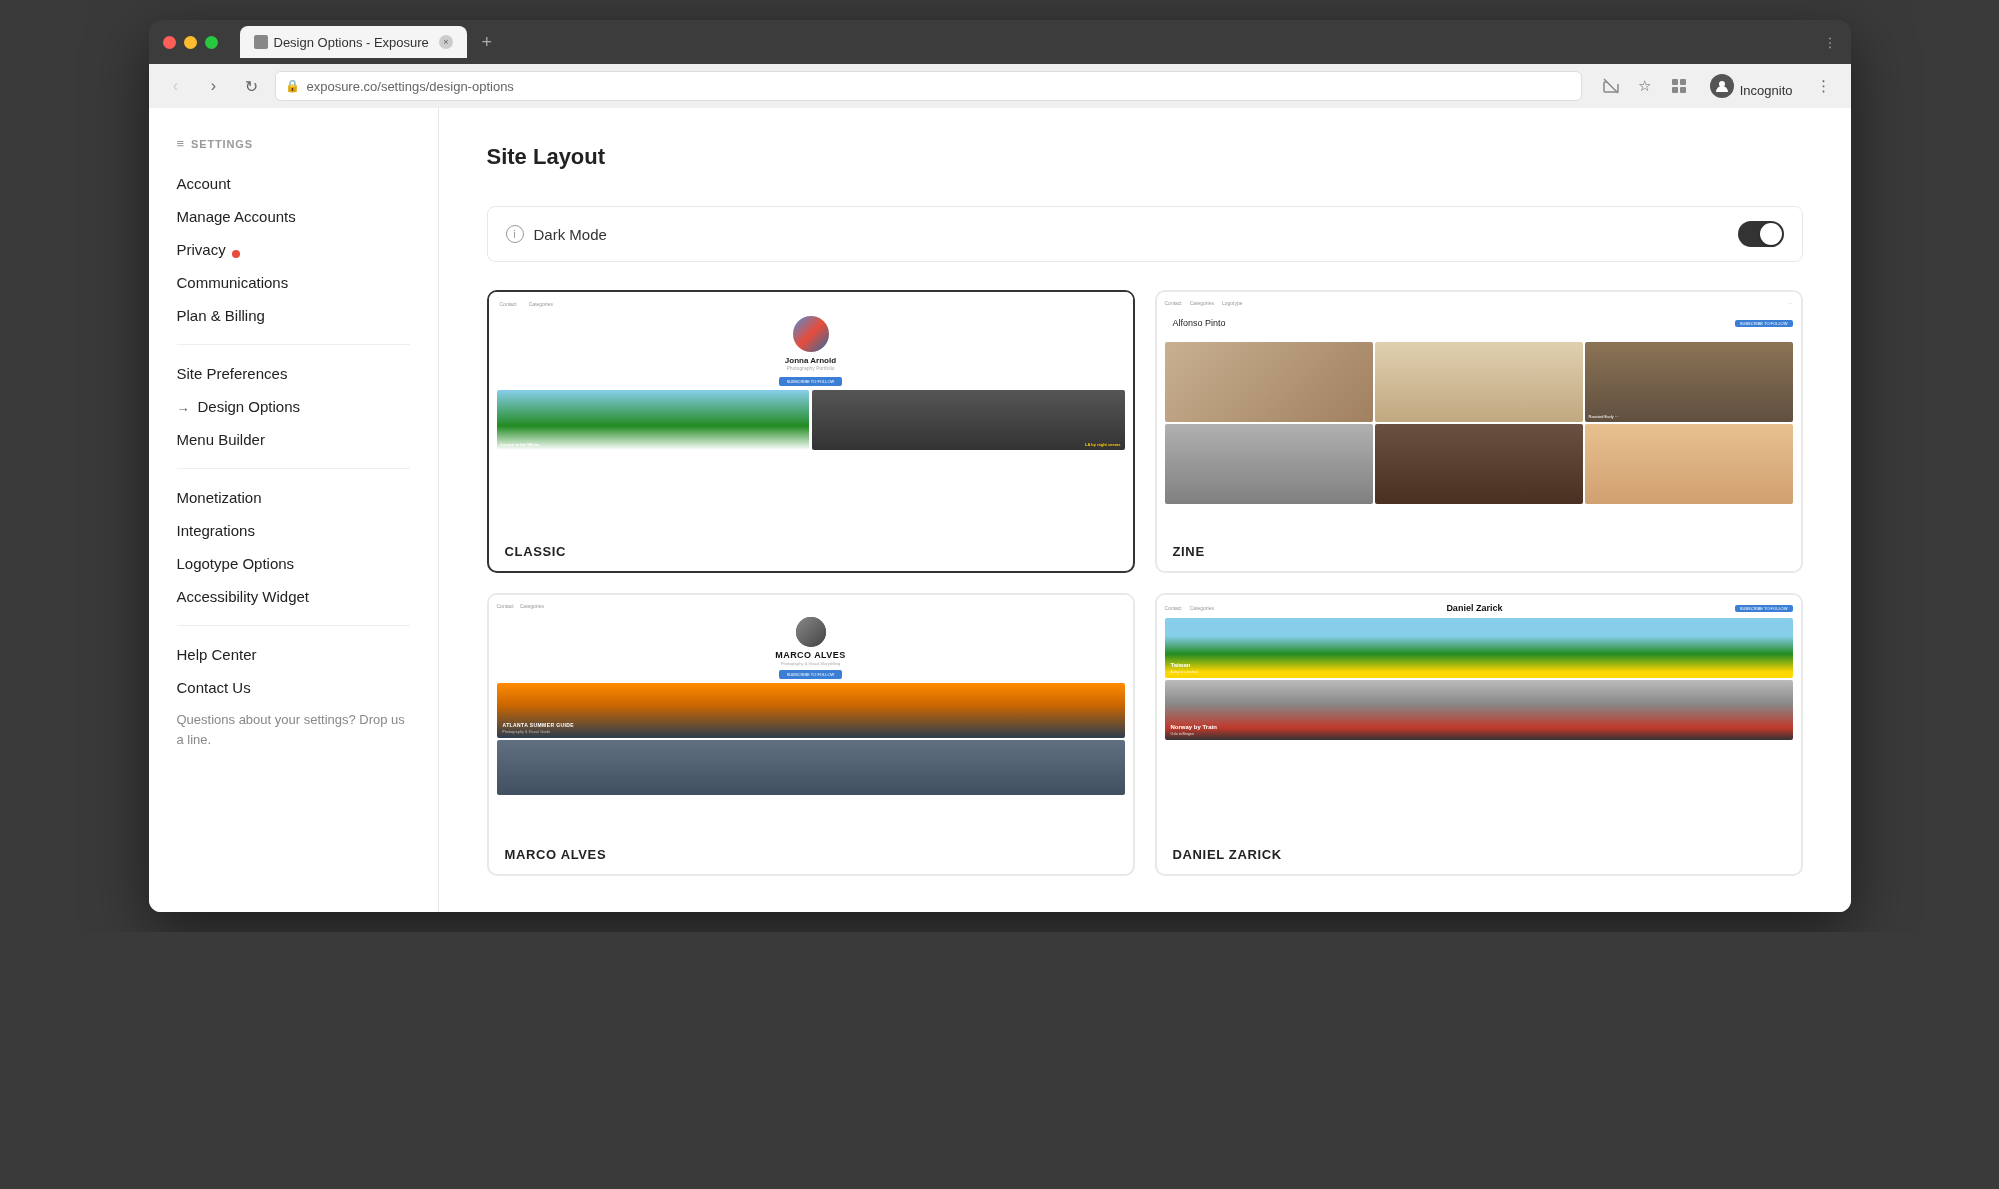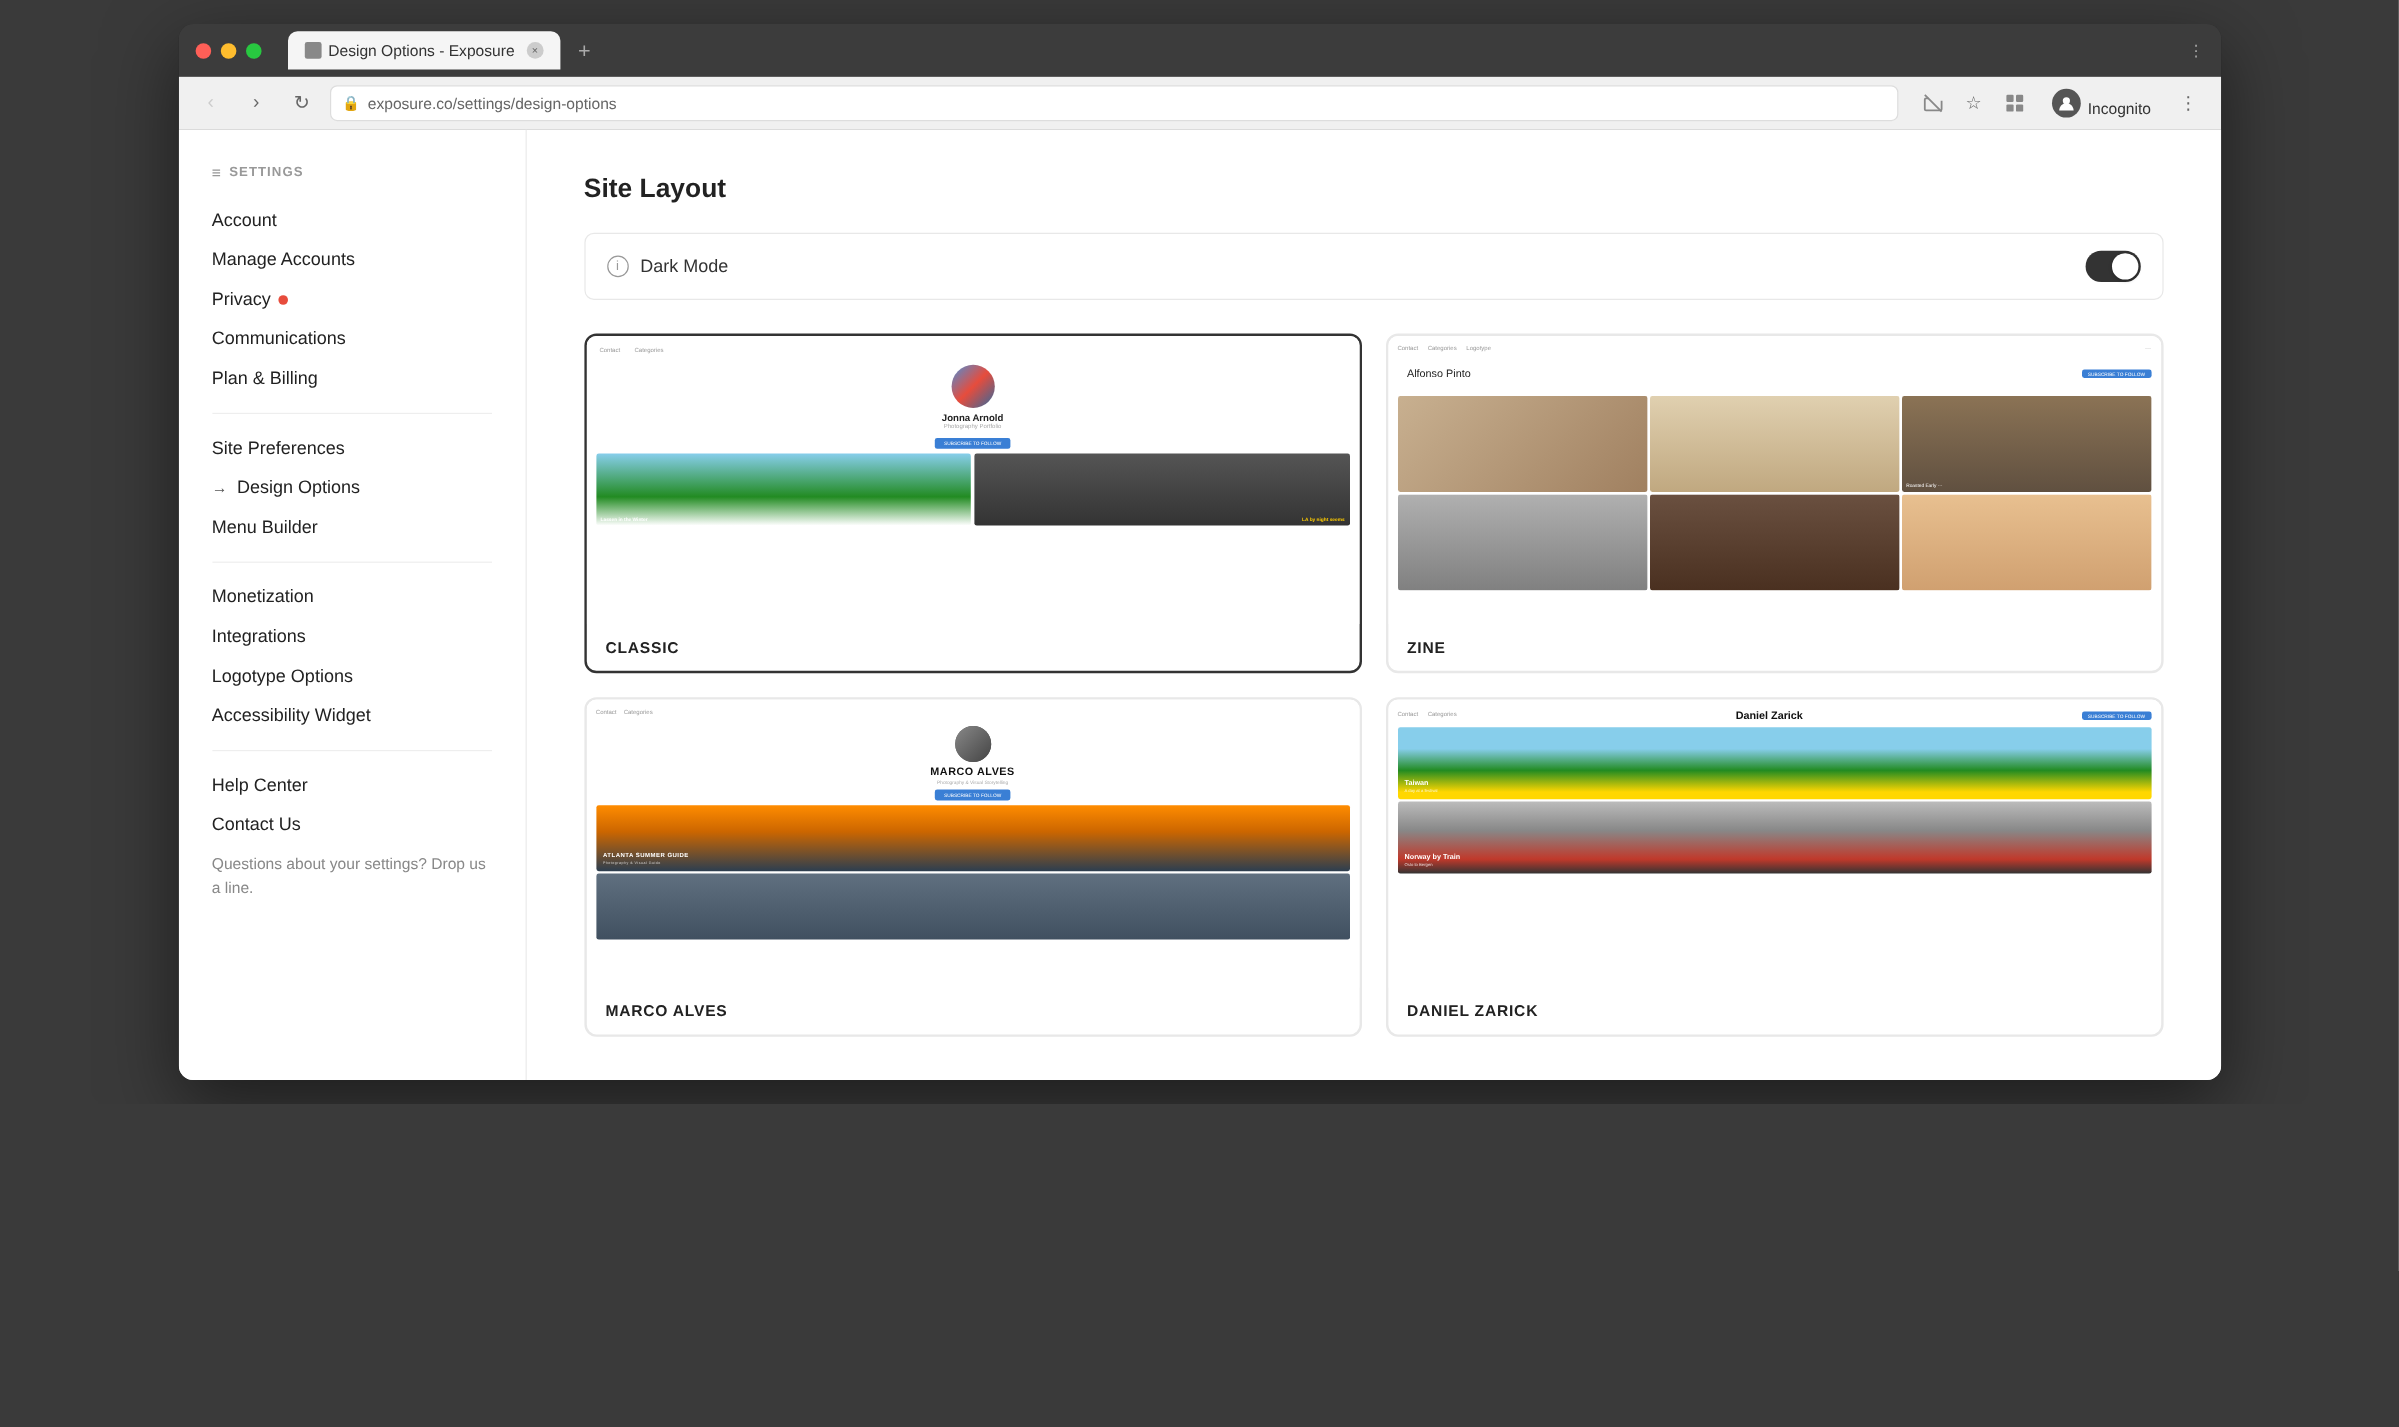--- a/index.html
+++ b/index.html
@@ -121,21 +121,21 @@
     }
     .settings-label {
       display: flex; align-items: center; gap: 6px;
       padding: 0 28px 16px;
       font-size: 11px; font-weight: 600; letter-spacing: 0.08em;
       color: #999; text-transform: uppercase;
     }
     .settings-icon { font-size: 13px; }
     .sidebar-group { margin-bottom: 0; }
     .sidebar-item {
-      display: flex; align-items: center;
+      display: flex; align-items: flex-end;
       padding: 8px 28px;
       font-size: 15px; color: #222;
       cursor: pointer;
       position: relative;
     }
     .sidebar-item.active { font-weight: 500; }
     .sidebar-item .arrow {
       margin-right: 8px; font-size: 13px; color: #555;
     }
     .sidebar-item .badge {
@@ -156,21 +156,21 @@
 
     
     .main-content {
       flex: 1;
       padding: 36px 48px;
       background: white;
       overflow-y: auto;
     }
     .page-title {
       font-size: 22px; font-weight: 600; color: #222;
-      margin-bottom: 24px;
+      margin-bottom: 36px;
     }
 
     
     .dark-mode-row {
       display: flex; align-items: center;
       border: 1px solid #e8e8e8;
       border-radius: 8px;
       padding: 14px 18px;
       margin-bottom: 28px;
       gap: 10px;

